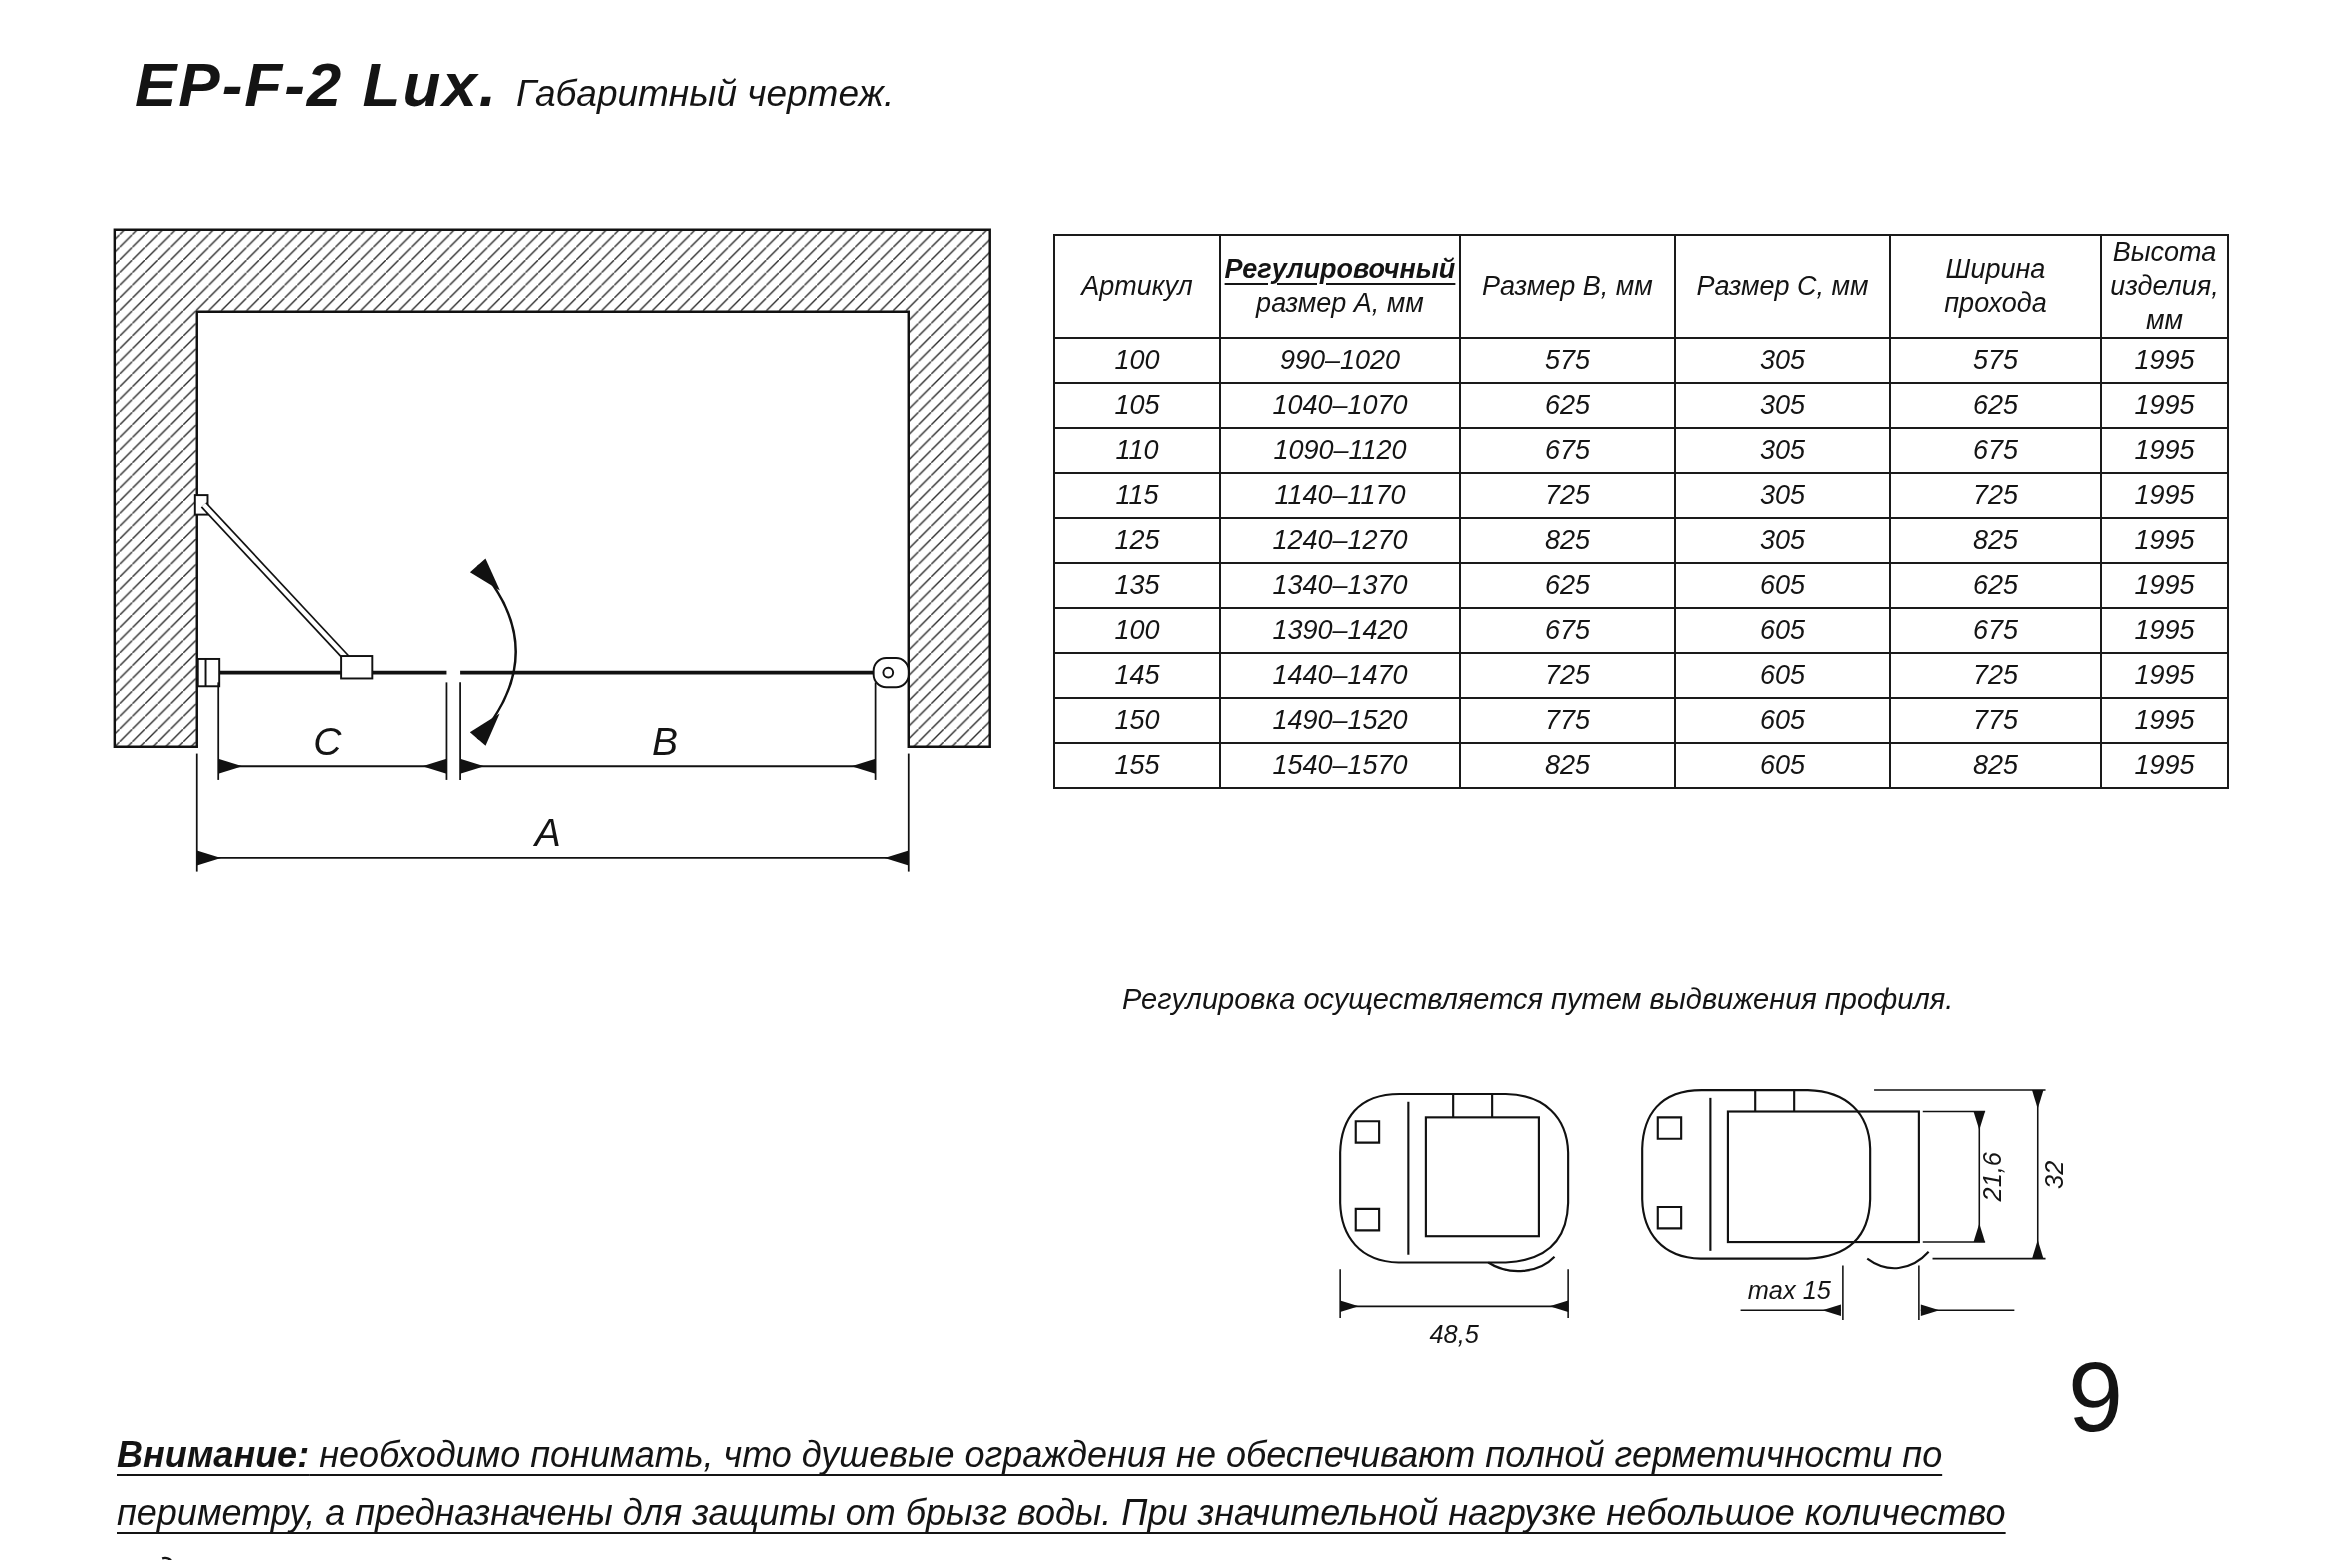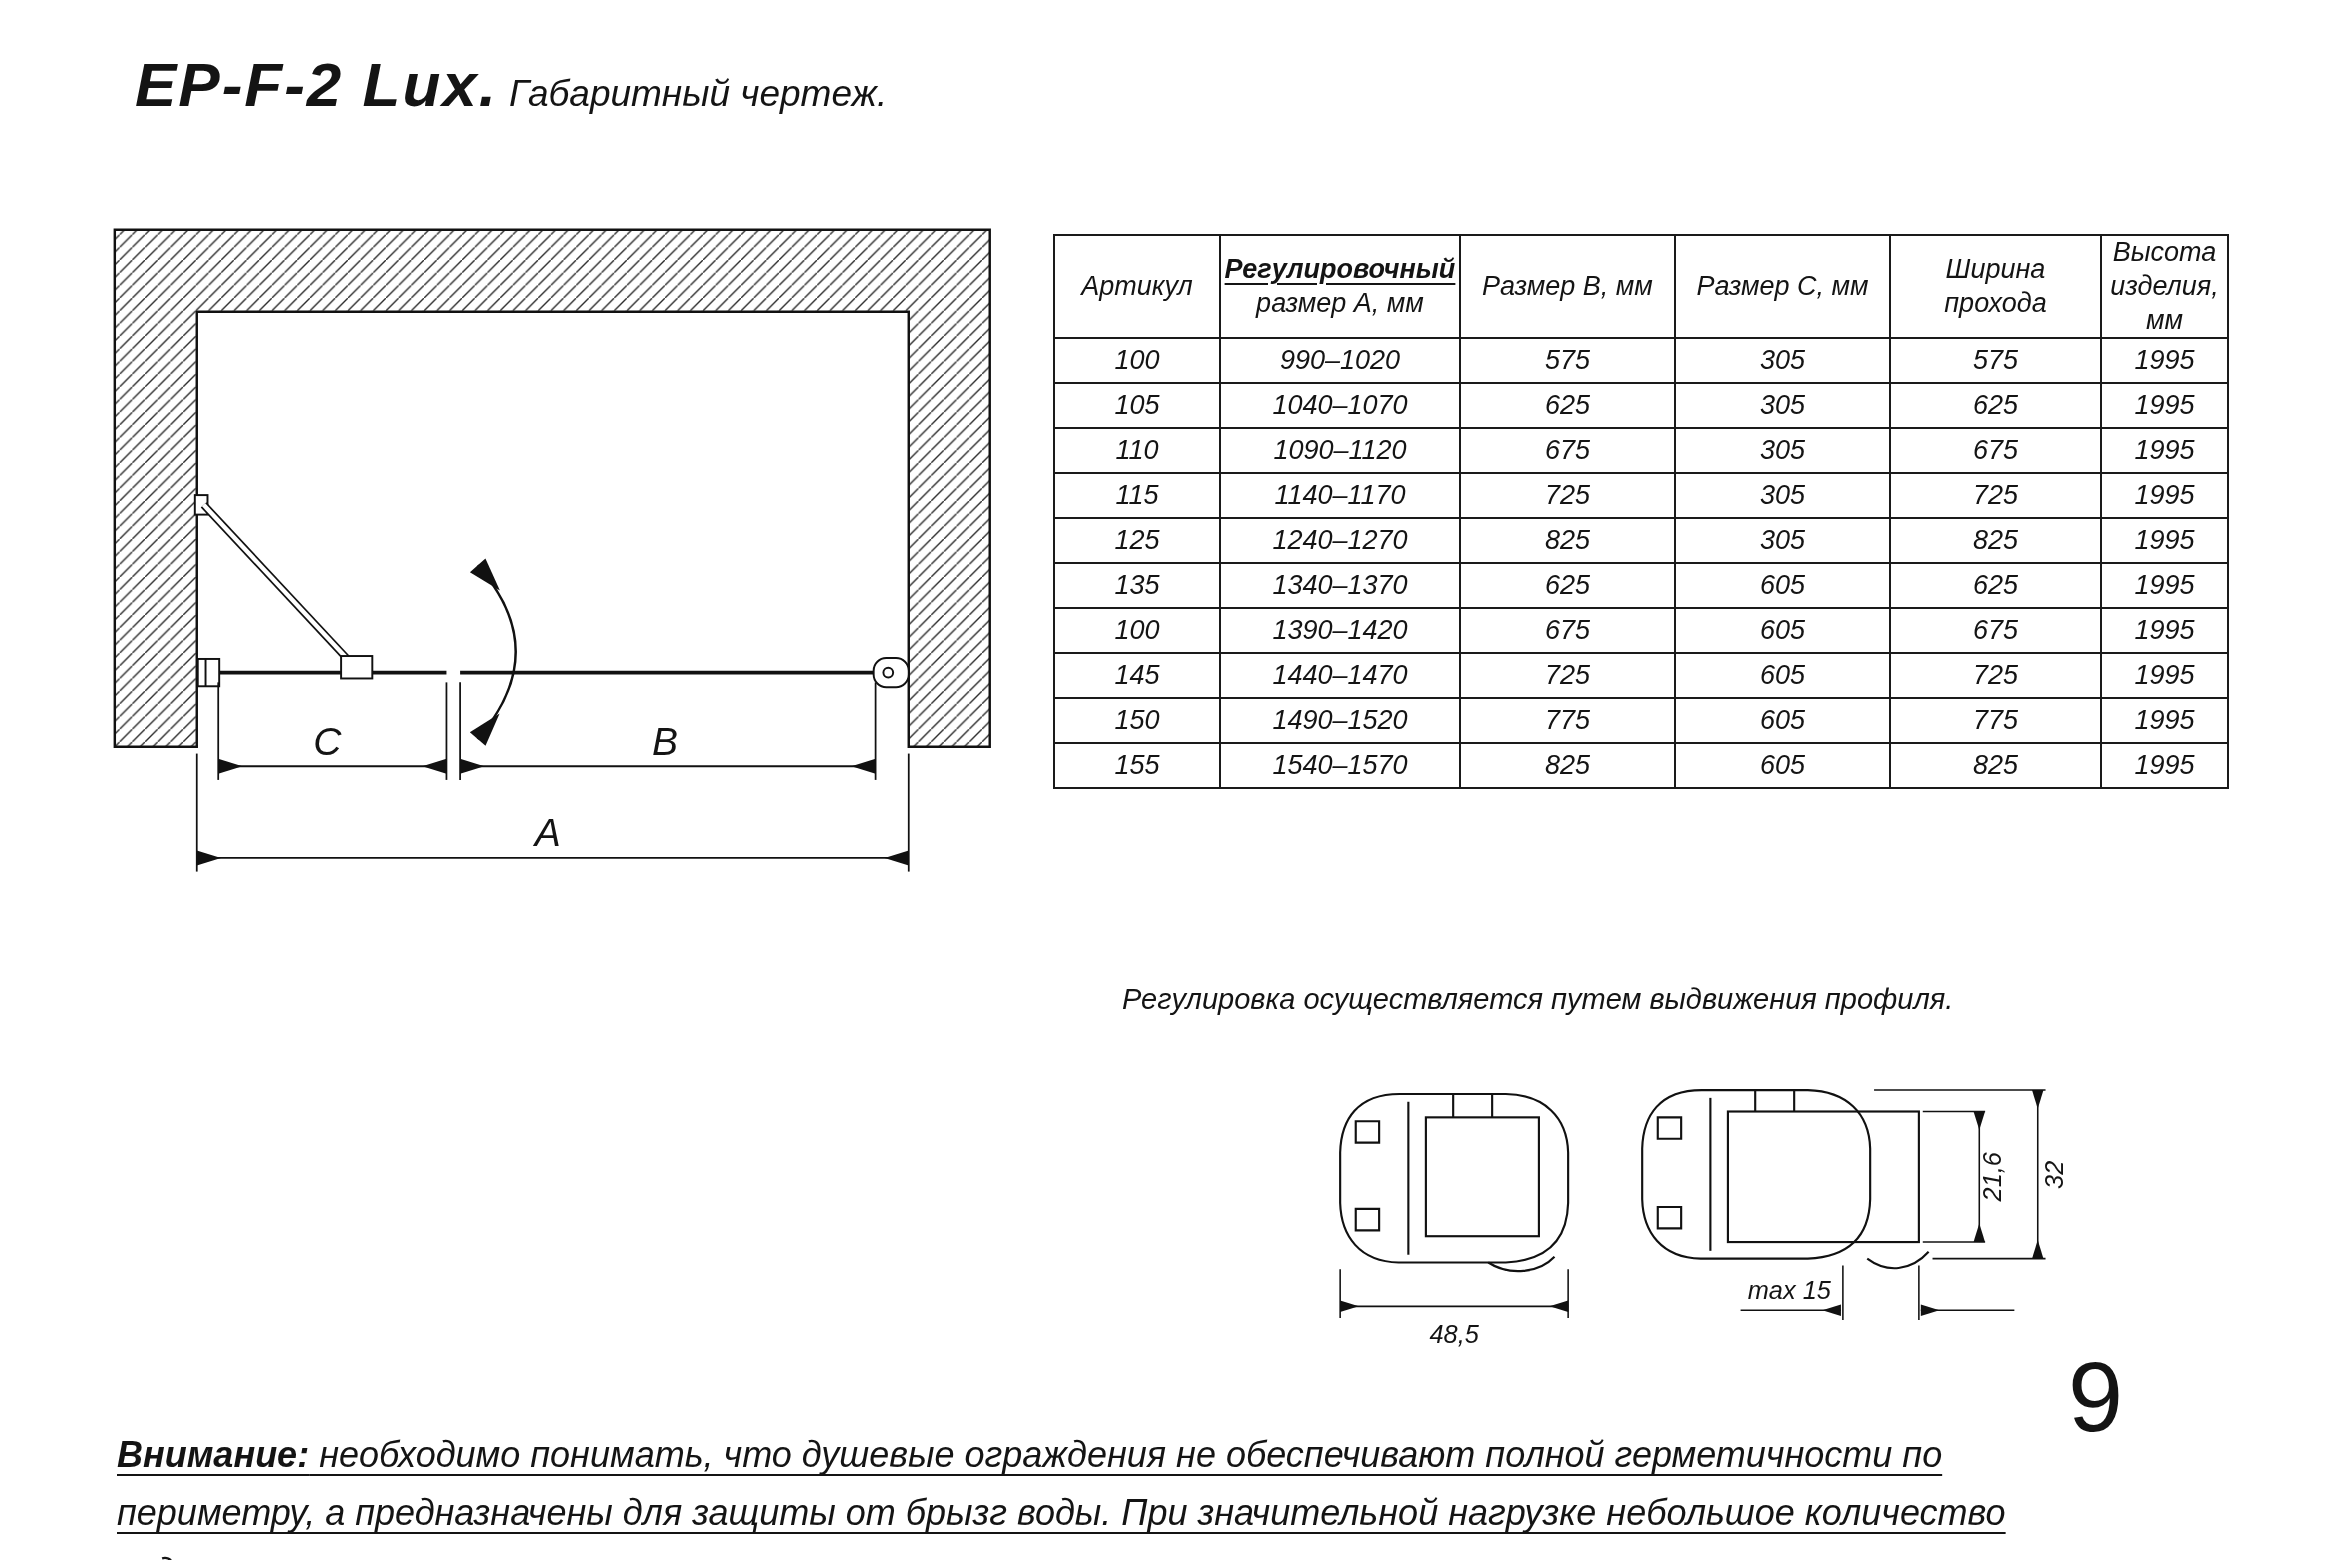--- a/index.html
+++ b/index.html
@@ -1,20 +1,20 @@
 <!DOCTYPE html>
 <html><head>
 <meta charset="utf-8">
 <style>
   *{box-sizing:border-box}
   html,body{margin:0;padding:0;background:#ffffff}
   .page{position:relative;width:2341px;height:1560px;background:#fff;
         font-family:"Liberation Sans",sans-serif;font-style:italic;color:#141414;overflow:hidden}
 
-  .title{position:absolute;left:135px;top:49px;display:flex;align-items:baseline;gap:11px}
+  .title{position:absolute;left:135px;top:49px;display:flex;align-items:baseline;gap:18px}
   .title-main{font-size:62px;font-weight:600;letter-spacing:2px}
   .title-sub{font-size:37px;font-weight:500}
 
   .drawing{position:absolute;left:107px;top:222px;width:912px;height:673px}
   .profiles{position:absolute;left:1297px;top:1055px;width:780px;height:341px}
 
   .size-table{position:absolute;left:1053px;top:234px;border-collapse:collapse;
               table-layout:fixed;width:1172px;font-size:27px;font-style:italic}
   .size-table th,.size-table td{border:2px solid #1a1a1a;text-align:center;
               vertical-align:middle;font-weight:400;padding:0}

